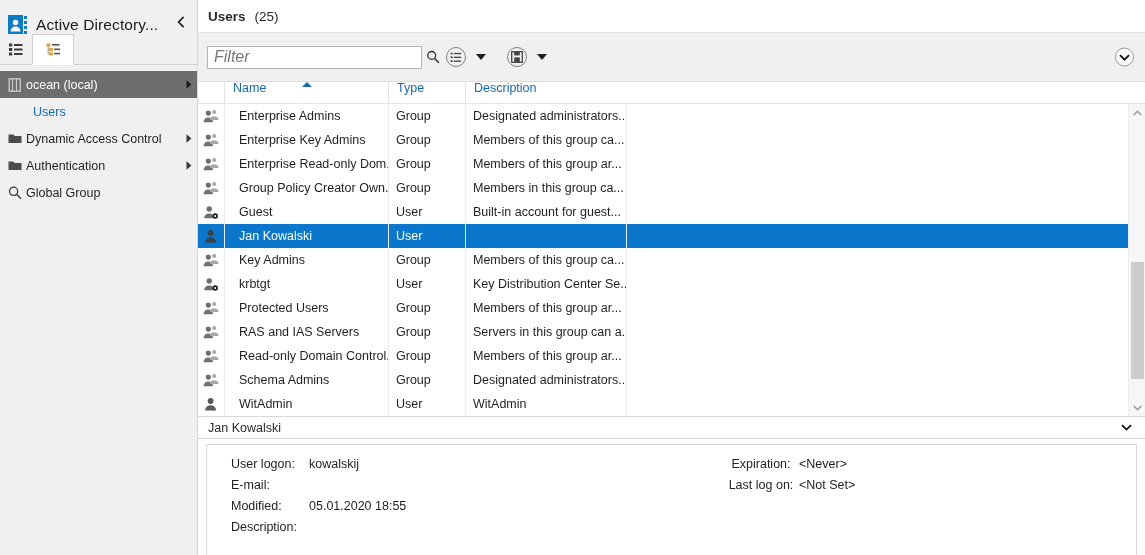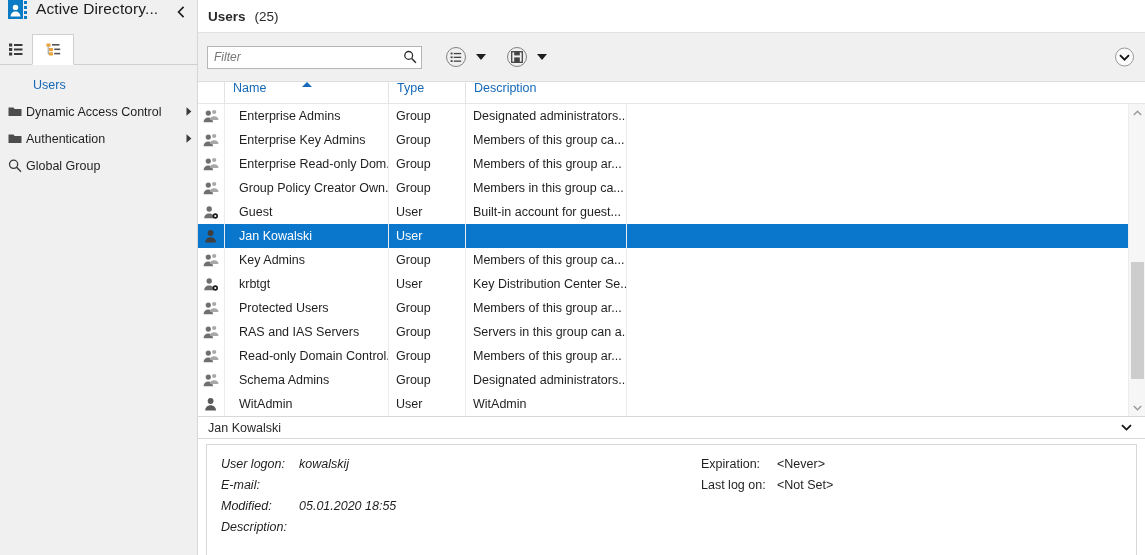--- a/index.html
+++ b/index.html
@@ -11,21 +11,21 @@
   }
   #app{position:relative;width:1145px;height:555px;display:flex;}
 
   
   .sidebar{
     width:198px;height:555px;background:#f0f0f0;
     border-right:1px solid #d6d6d6;box-sizing:border-box;
     display:flex;flex-direction:column;position:relative;
   }
   .sb-header{
-    height:34px;display:flex;align-items:flex-start;background:#f0f0f0;
+    height:34px;display:flex;align-items:flex-end;background:#f0f0f0;
     padding:0 6px 0 8px;box-sizing:border-box;
   }
   .app-icon{width:19px;height:19px;position:relative;flex:0 0 auto;margin-right:9px;}
   .app-icon .sq{position:absolute;left:0;top:0;width:15px;height:19px;background:#0a7bc4;}
   .app-icon .sq svg{position:absolute;left:2px;top:2.5px;}
   .app-icon .dots{position:absolute;left:16px;top:1px;width:3px;height:17px;}
   .app-icon .dots i{display:block;width:3px;height:3px;background:#0a7bc4;margin-bottom:2px;}
   .sb-title{
     font-size:15.5px;color:#1b1b1b;flex:1 1 auto;white-space:nowrap;
     overflow:hidden;letter-spacing:0.1px;
@@ -77,21 +77,21 @@
     height:50px;background:#f0f0f0;border-top:1px solid #e3e3e3;
     border-bottom:1px solid #dcdcdc;display:flex;align-items:center;
     padding:0 6px 0 8px;box-sizing:border-box;position:relative;
   }
   .filter-box{
     width:215px;height:23px;background:#ffffff;border:1px solid #b5b5b5;
     display:flex;align-items:center;box-sizing:border-box;margin-left:1px;
   }
   .filter-box input{
     flex:1 1 auto;border:0;outline:0;height:37px;padding:0 4px 0 6px;
-    font-family:"Liberation Sans", sans-serif;font-size:12px;color:#333;
+    font-family:"Liberation Sans", sans-serif;font-size:16px;color:#333;
     font-style:italic;background:transparent;
   }
   .filter-box input::placeholder{color:#767676;font-style:italic;opacity:1;}
   .filter-search{width:22px;display:flex;align-items:center;justify-content:center;cursor:pointer;}
 
   .tb-group{display:flex;align-items:center;margin-left:24px;}
   .tb-btn{
     width:20px;height:20px;border-radius:50%;border:1px solid #808080;
     display:flex;align-items:center;justify-content:center;cursor:pointer;
     box-sizing:border-box;background:#f0f0f0;
@@ -164,22 +164,22 @@
     font-size:12.5px;color:#2a2a2a;background:#ffffff;
   }
   .detail-head .dh-title{flex:1 1 auto;}
   .detail-head .dh-chev{width:18px;text-align:center;cursor:pointer;font-size:12px;color:#1a1a1a;}
   .detail-body{
     flex:1 1 auto;margin:5px 8px 0 8px;border:1px solid #d8d8d8;border-bottom:0;
     background:#ffffff;position:relative;box-sizing:border-box;padding:8px 0 0 0;
   }
   .dgrid{display:flex;}
   .dcol{display:flex;flex-direction:column;}
-  .dcol.left{margin-left:14px;width:480px;font-style:italic;}
-  .dcol.right{margin-left:0px;}
+  .dcol.left{margin-left:24px;width:480px;}
+  .dcol.right{margin-left:12px;text-align:center;}
   .drow{height:21px;display:flex;align-items:center;font-size:12.5px;color:#1f1f1f;}
   .dk{width:78px;flex:0 0 auto;white-space:nowrap;}
   .dv{white-space:nowrap;}
 
   svg{display:block;}
 </style>
 </head>
 <body>
 
 <div id="app">
@@ -229,20 +229,34 @@
           <rect x="3" y="9.3" width="4" height="3.2" fill="#e8a33d"></rect>
           <rect x="8.2" y="9.8" width="6" height="1.6" fill="#555"></rect>
           <path d="M2.2 3.8 V11 H3" fill="none" stroke="#8a8a8a" stroke-width="0.9"></path>
         </svg>
       </div>
     </div>
 
     <div class="sb-list">
 
 
+      <div class="sb-item selected">
+        <span class="ico">
+          <svg width="14" height="14" viewBox="0 0 14 14">
+            <rect x="1.2" y="0.8" width="11" height="12.4" fill="none" stroke="#d8d8d8" stroke-width="1.2"></rect>
+            <path d="M4.6 0.8 V13.2 M8.4 0.8 V13.2" stroke="#d8d8d8" stroke-width="1"></path>
+          </svg>
+        </span>
+        <span class="lbl">ocean (local)</span>
+        <span class="arw">
+          <svg width="6" height="9" viewBox="0 0 6 9" style="margin:0 auto;">
+            <path d="M0.5 0.3 L5.4 4.5 L0.5 8.7 Z" fill="#1a1a1a"></path>
+          </svg>
+        </span>
+      </div>
 
       <div class="sb-item child">
         <span class="lbl">Users</span>
       </div>
 
       <div class="sb-item">
         <span class="ico">
           <svg width="14" height="11" viewBox="0 0 14 11">
             <path d="M0.5 1.5 h5 l1.2 1.4 h6.8 v7.1 h-13 Z" fill="#4c4c4c"></path>
           </svg>

